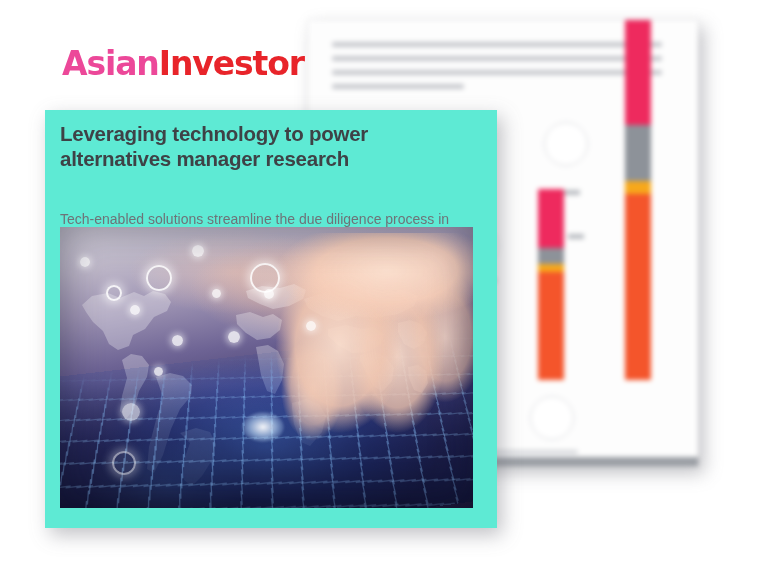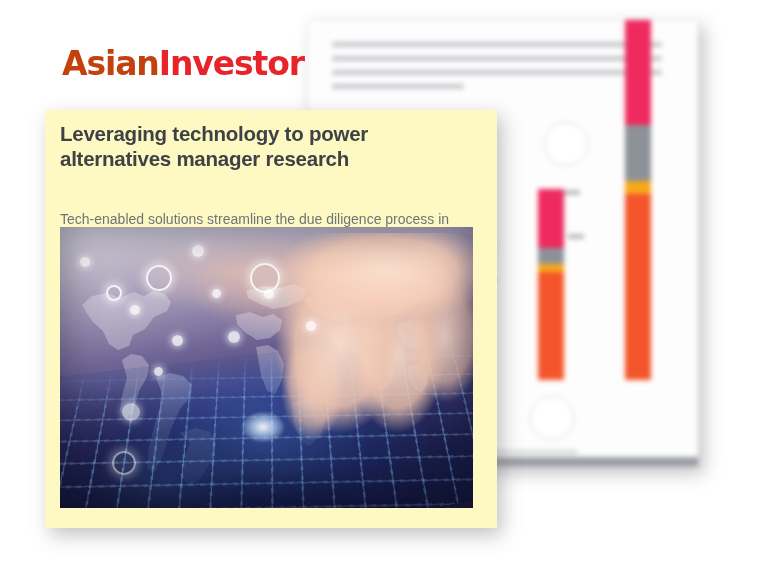--- a/index.html
+++ b/index.html
@@ -52,27 +52,27 @@
   .bg-foot-line{position:absolute;left:24px;right:120px;bottom:12px;height:4px;background:#c9ccd1;border-radius:2px;opacity:.8;}
   .bg-footbar{position:absolute;left:0;right:0;bottom:0;height:9px;background:#9a9ea4;}
 
   
   .logo{
     position:absolute;left:62px;top:47px;
     font-family:"DejaVu Sans","Liberation Sans",sans-serif;
     font-size:33px;font-weight:700;letter-spacing:-1.1px;
     line-height:1;white-space:nowrap;
   }
-  .logo .asian{color:#c2410c;}
+  .logo .asian{color:#ec4899;}
   .logo .investor{color:#e8242a;margin-top:12px;}
 
   
   .card{
     position:absolute;left:45px;top:110px;width:452px;height:418px;
-    background:#fef9c3;
+    background:#5eead4;
     box-shadow:5px 7px 18px rgba(110,110,118,.42);
   }
   .card-title{
     position:absolute;left:15px;top:11px;right:24px;
     font-size:20.5px;line-height:1.22;font-weight:700;color:#3e4246;
     letter-spacing:-.25px;
   }
   .card-sub{
     position:absolute;left:15px;top:68px;right:22px;
     font-size:14px;line-height:1.42;color:#6e7378;margin-top:32px;

